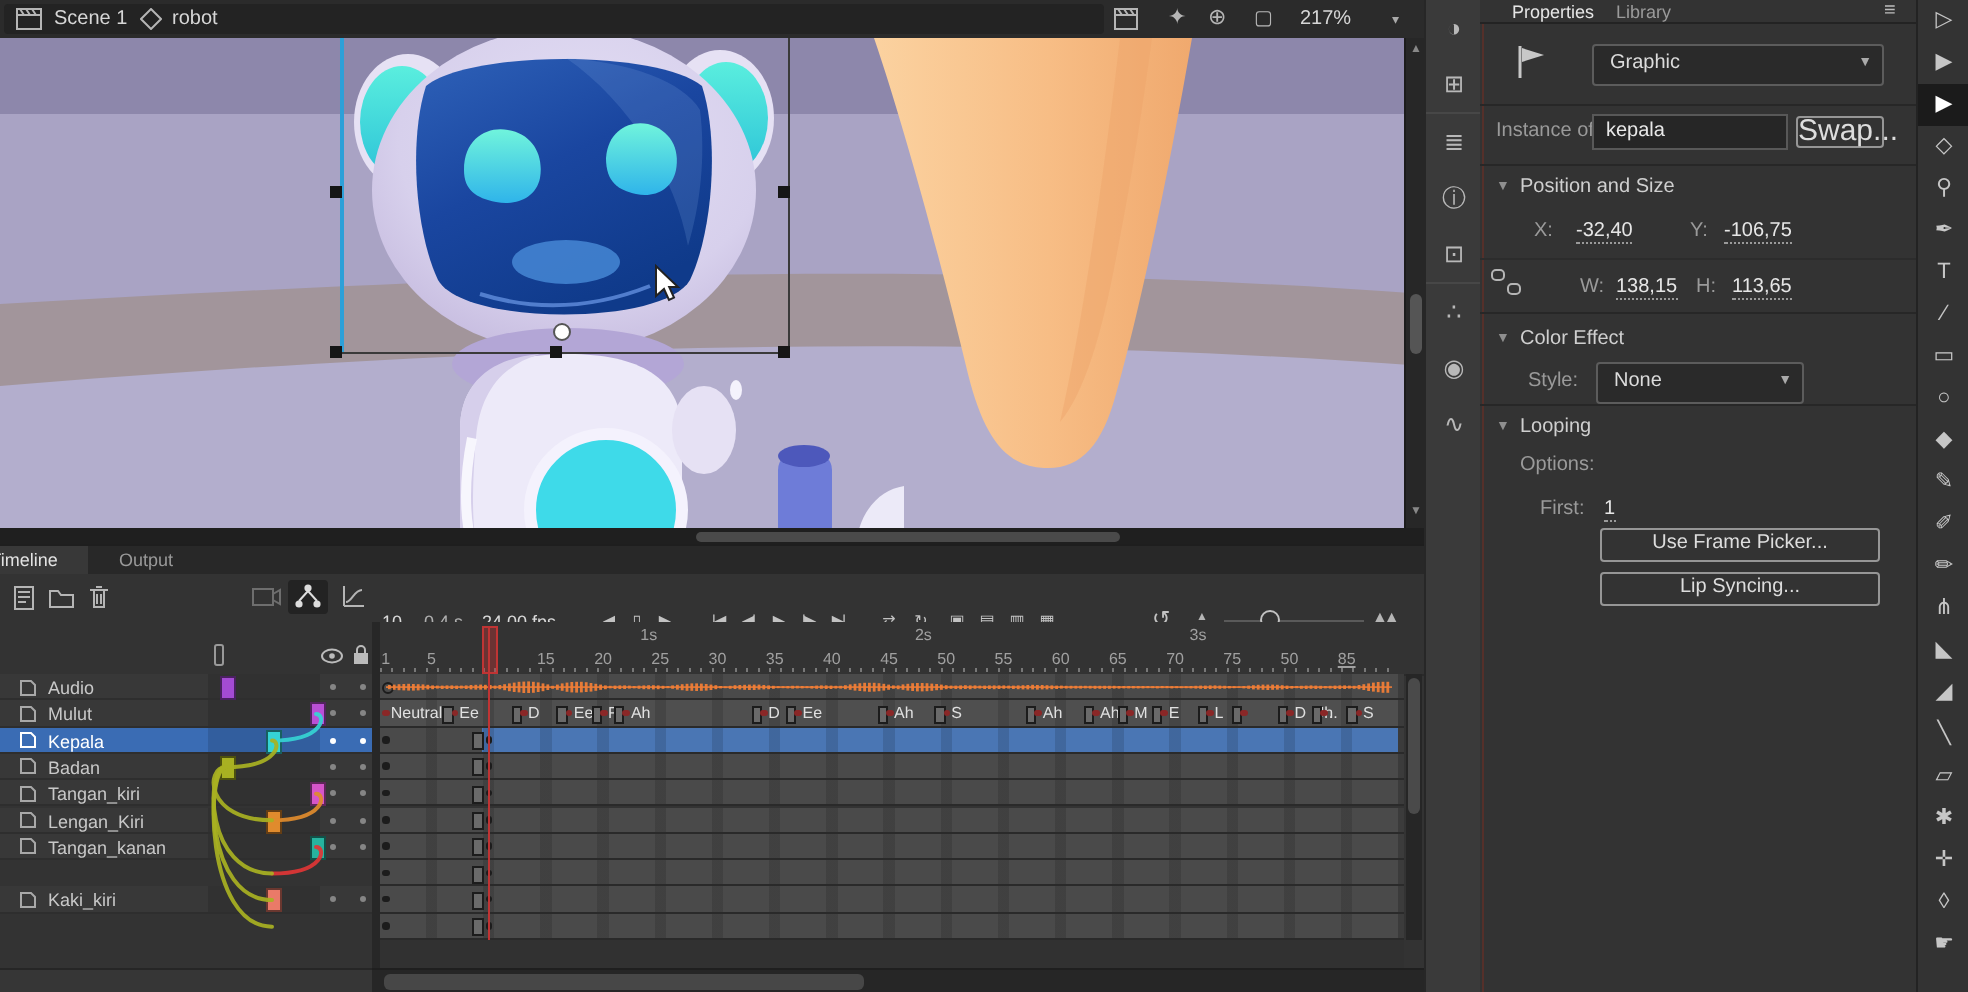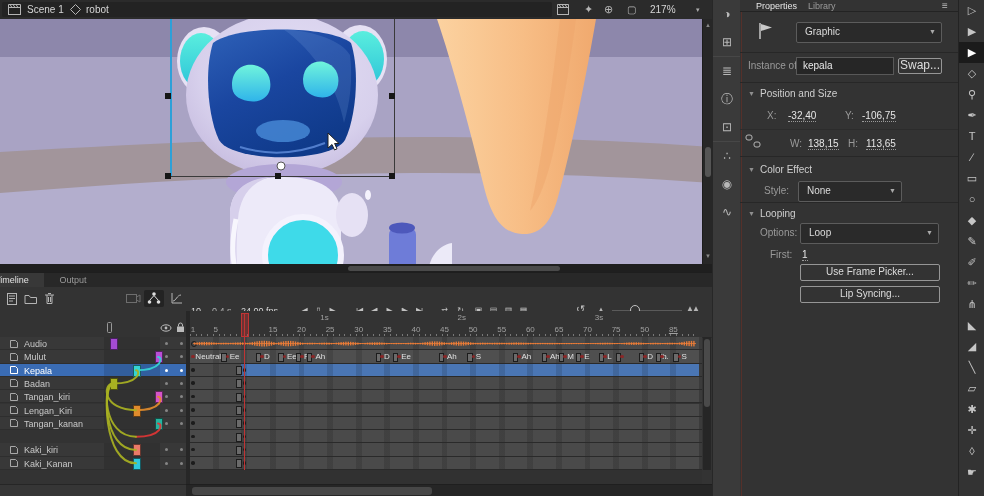--- a/index.html
+++ b/index.html
@@ -215,21 +215,21 @@
     <div class="abs dd" style="left:56px;top:22px;width:144px">
       <span class="ddtxt">Graphic</span>
         <span class="ddch">▼</span>
     </div>
     <div class="abs pdiv" style="top:52px"></div>
 
     <span class="abs lab" style="left:8px;top:60px">Instance of:</span>
     <div class="abs field" style="left:56px;top:57px;width:96px">
       <span>kepala</span>
     </div>
-    <div class="abs pbtn" style="left:158px;top:58px;width:42px;height:14px;font-size:12px;line-height:13px">Swap...</div>
+    <div class="abs pbtn" style="left:158px;top:58px;width:42px;height:14px;font-size:15px;line-height:13px">Swap...</div>
     <div class="abs pdiv" style="top:82px"></div>
 
     <span class="abs tri" style="left:8px;top:90px">▼</span>
     <span class="abs sect" style="left:20px;top:88px">Position and Size</span>
     <span class="abs lab" style="left:27px;top:110px">X:</span>
     <span class="abs hot" style="left:48px;top:110px">-32,40</span>
     <span class="abs lab" style="left:105px;top:110px">Y:</span>
     <span class="abs hot" style="left:122px;top:110px">-106,75</span>
     <div class="abs pdiv" style="top:129px;background:#2c2c2c"></div>
     <svg class="abs" style="left:5px;top:134px" width="16" height="14">
@@ -247,24 +247,20 @@
     <span class="abs lab" style="left:24px;top:185px">Style:</span>
     <div class="abs dd" style="left:58px;top:181px;width:102px">
       <span class="ddtxt">None</span>
         <span class="ddch">▼</span>
     </div>
     <div class="abs pdiv" style="top:202px"></div>
 
     <span class="abs tri" style="left:8px;top:210px">▼</span>
     <span class="abs sect" style="left:20px;top:208px">Looping</span>
     <span class="abs lab" style="left:20px;top:227px">Options:</span>
-    <div class="abs dd" style="left:60px;top:223px;width:137px">
-      <span class="ddtxt">Loop</span>
-        <span class="ddch">▼</span>
-    </div>
     <span class="abs lab" style="left:30px;top:249px">First:</span>
     <span class="abs hot" style="left:62px;top:249px">1</span>
     <div class="abs pbtn" style="left:60px;top:264px;width:138px;height:15px">Use Frame Picker...</div>
     <div class="abs pbtn" style="left:60px;top:286px;width:138px;height:15px">Lip Syncing...</div>
   </div>
 
   <div class="abs toolscol" id="tools-col">
       <div class="tool">▷</div>
       <div class="tool">▶</div>
       <div class="tool sel">▶</div>
@@ -441,30 +437,20 @@
           <div class="ldot" style="left:164.5px"></div>
           <div class="ldot" style="left:179.5px"></div>
         </div>
         <div class="lrow" style="top:106.4px;height:13.3px">
           <div class="parcol"></div>
           <svg width="10" height="10" style="position:absolute;left:9px;top:1.5px">
             <path d="M1.5,1.5 h5 l2,2 v5 h-7 z" fill="none" stroke="#a8a8a8"></path>
           </svg>
           <span class="lname">Kaki_kiri</span>
           <div class="swatch" style="left:133px;background:#ea7a68"></div>
-          <div class="ldot" style="left:164.5px"></div>
-          <div class="ldot" style="left:179.5px"></div>
-        </div>
-        <div class="lrow" style="top:119.7px;height:13.3px">
-          <div class="parcol"></div>
-          <svg width="10" height="10" style="position:absolute;left:9px;top:1.5px">
-            <path d="M1.5,1.5 h5 l2,2 v5 h-7 z" fill="none" stroke="#a8a8a8"></path>
-          </svg>
-          <span class="lname">Kaki_Kanan</span>
-          <div class="swatch" style="left:133px;background:#2fc9dc"></div>
           <div class="ldot" style="left:164.5px"></div>
           <div class="ldot" style="left:179.5px"></div>
         </div>
       </div>
     <svg class="abs" id="parent-curves" style="left:0;top:64px;pointer-events:none" width="190" height="133">
         <path d="M158,19.950000000000003 C163,19.950000000000003 163,33.25 136,33.25" stroke="#35d4d4" stroke-width="2" fill="none" opacity="0.92" stroke-linecap="round"></path>
         <path d="M136,33.25 C140.5,33.25 140.5,46.550000000000004 113,46.550000000000004" stroke="#a8b122" stroke-width="2" fill="none" opacity="0.92" stroke-linecap="round"></path>
         <path d="M158,59.85 C163,59.85 163,73.15 136,73.15" stroke="#e08b2d" stroke-width="2" fill="none" opacity="0.92" stroke-linecap="round"></path>
         <path d="M136,73.15 C102.5,73.15 102.5,46.550000000000004 113,46.550000000000004" stroke="#a8b122" stroke-width="2" fill="none" opacity="0.92" stroke-linecap="round"></path>
         <path d="M158,86.45000000000002 C163,86.45000000000002 163,99.75000000000001 136,99.75000000000001" stroke="#e03535" stroke-width="2" fill="none" opacity="0.92" stroke-linecap="round"></path>

